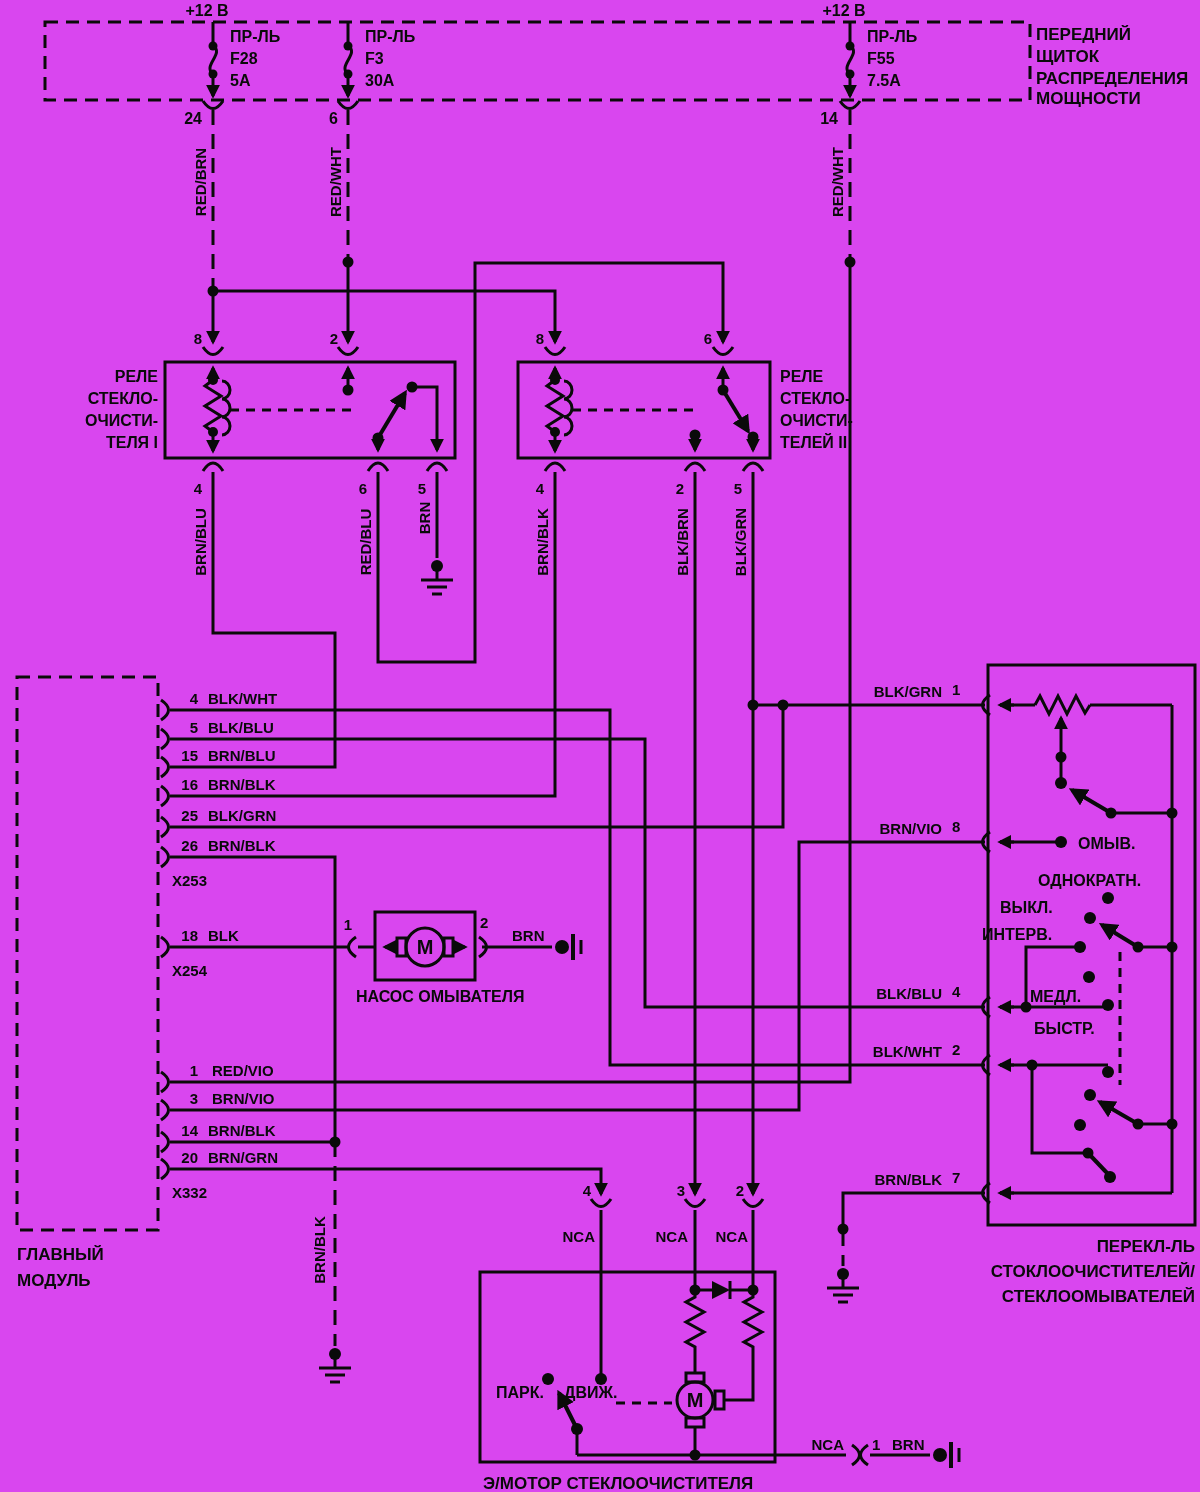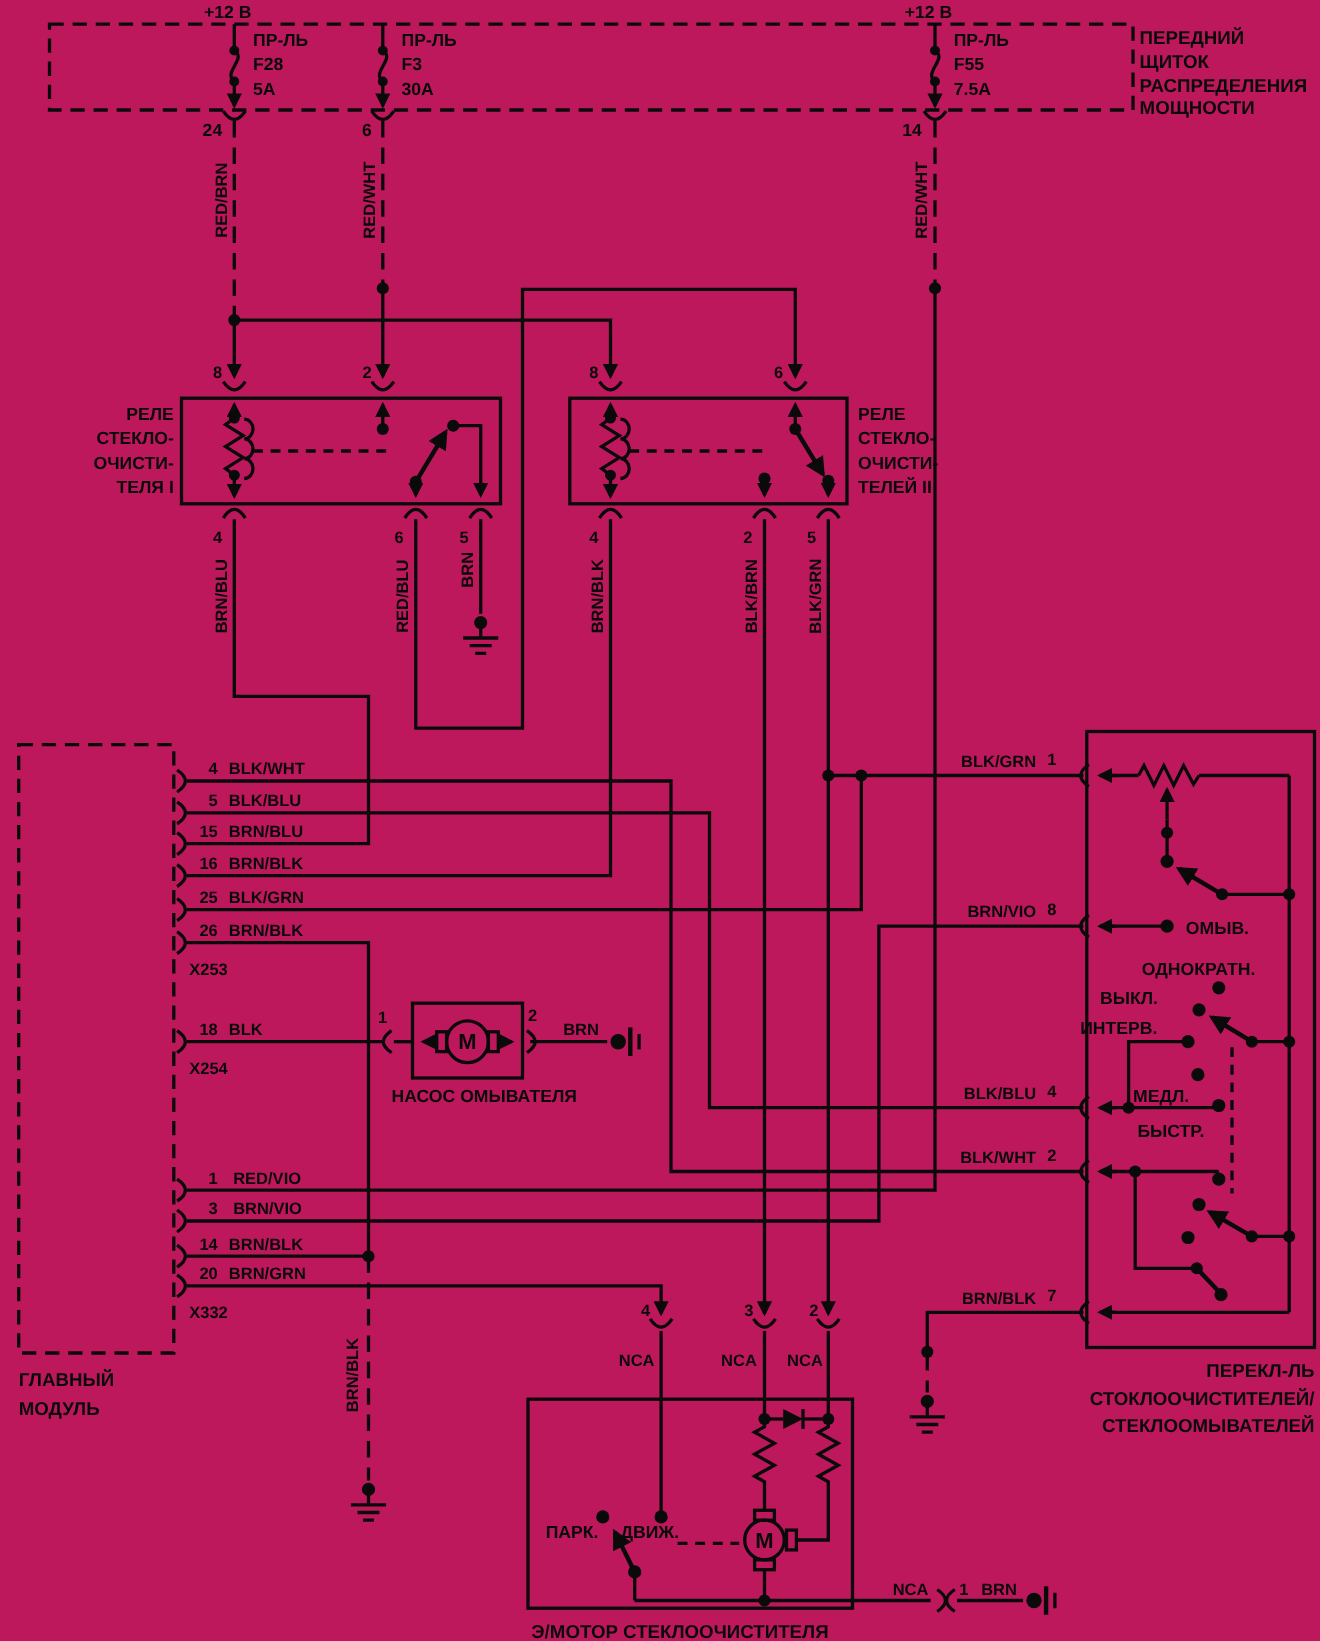--- a/index.html
+++ b/index.html
@@ -1,16 +1,16 @@
 <!DOCTYPE html>
 <html><head>
 <meta charset="utf-8">
 <style>
   html,body{margin:0;padding:0;background:#fff;}
-  .stage{position:relative;width:1200px;height:1492px;background:#be185d;overflow:hidden;}
+  .stage{position:relative;width:1200px;height:1492px;background:#d946ef;overflow:hidden;}
   svg{display:block;}
   svg text{font-family:"Liberation Sans","DejaVu Sans",sans-serif;font-weight:700;fill:#0a0a0a;font-size:16px;}
   .t15{font-size:15px;}
   .t17{font-size:17px;}
   .t20{font-size:20px;}
   .end{text-anchor:end;}
   .mid{text-anchor:middle;}
   .w{fill:none;stroke:#0a0a0a;stroke-width:3;}
   .w4{fill:none;stroke:#0a0a0a;stroke-width:4;}
   .dsh{stroke-dasharray:15 9;}

